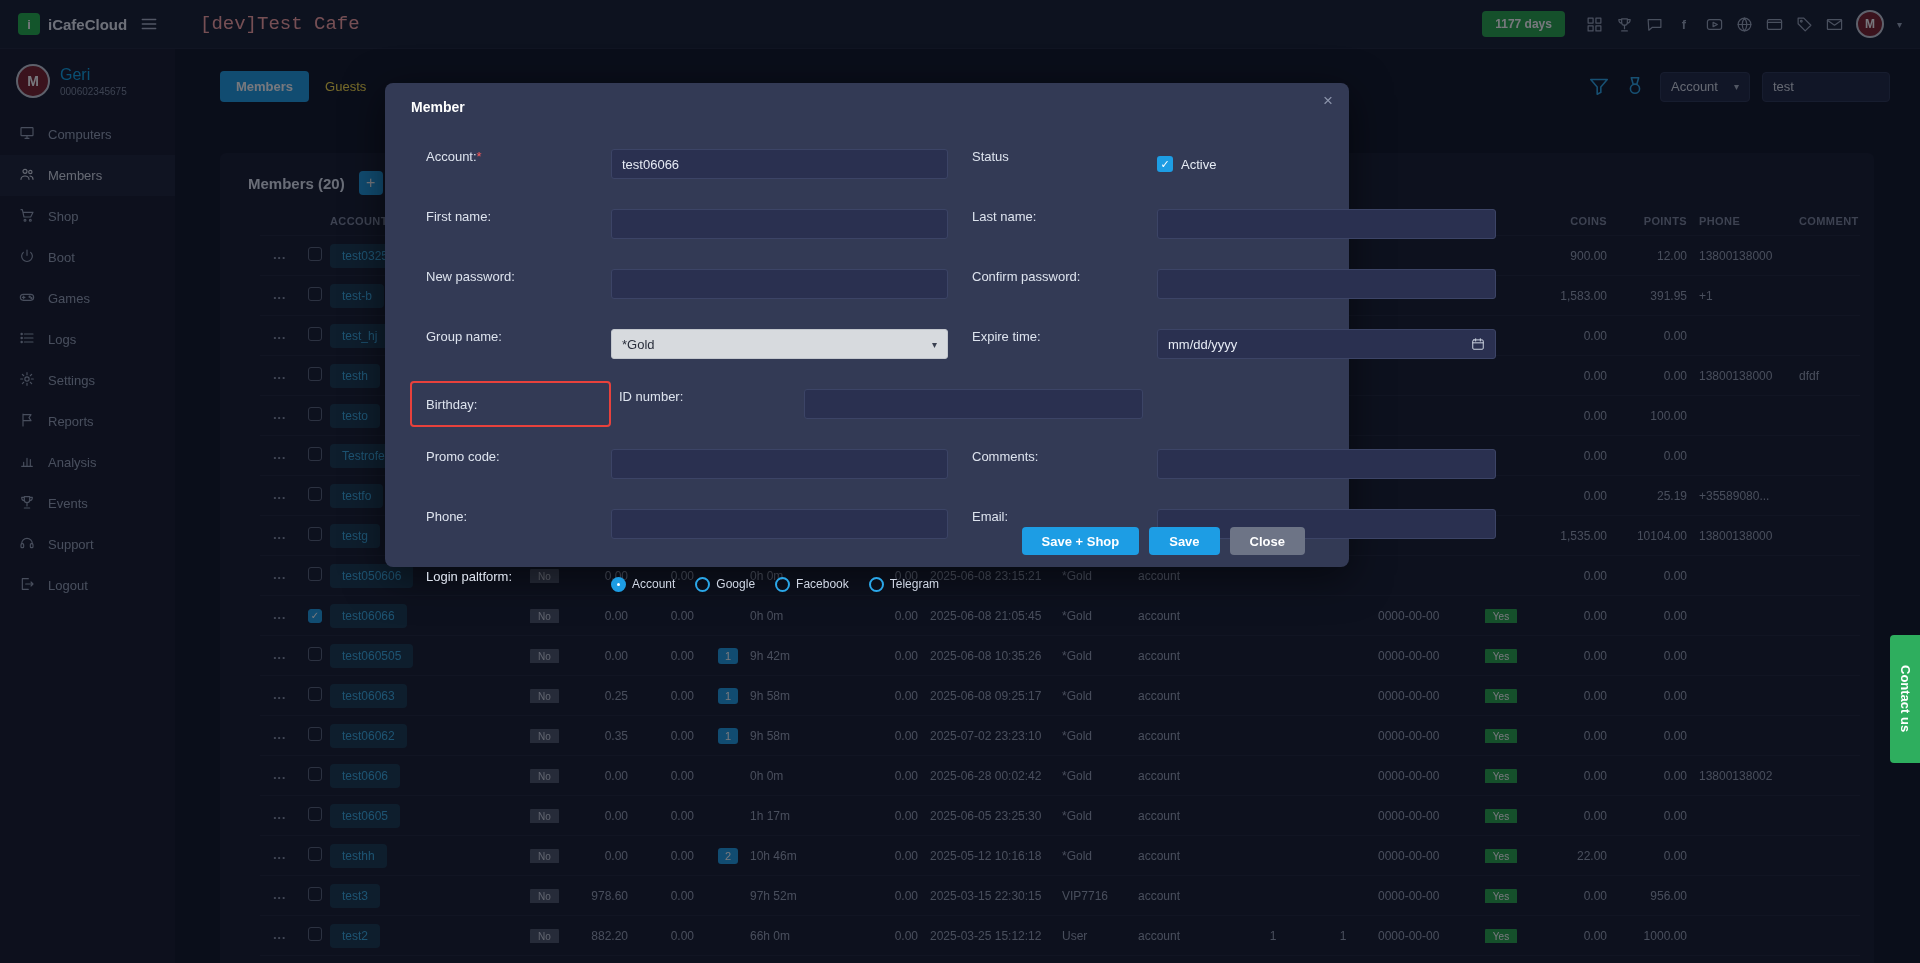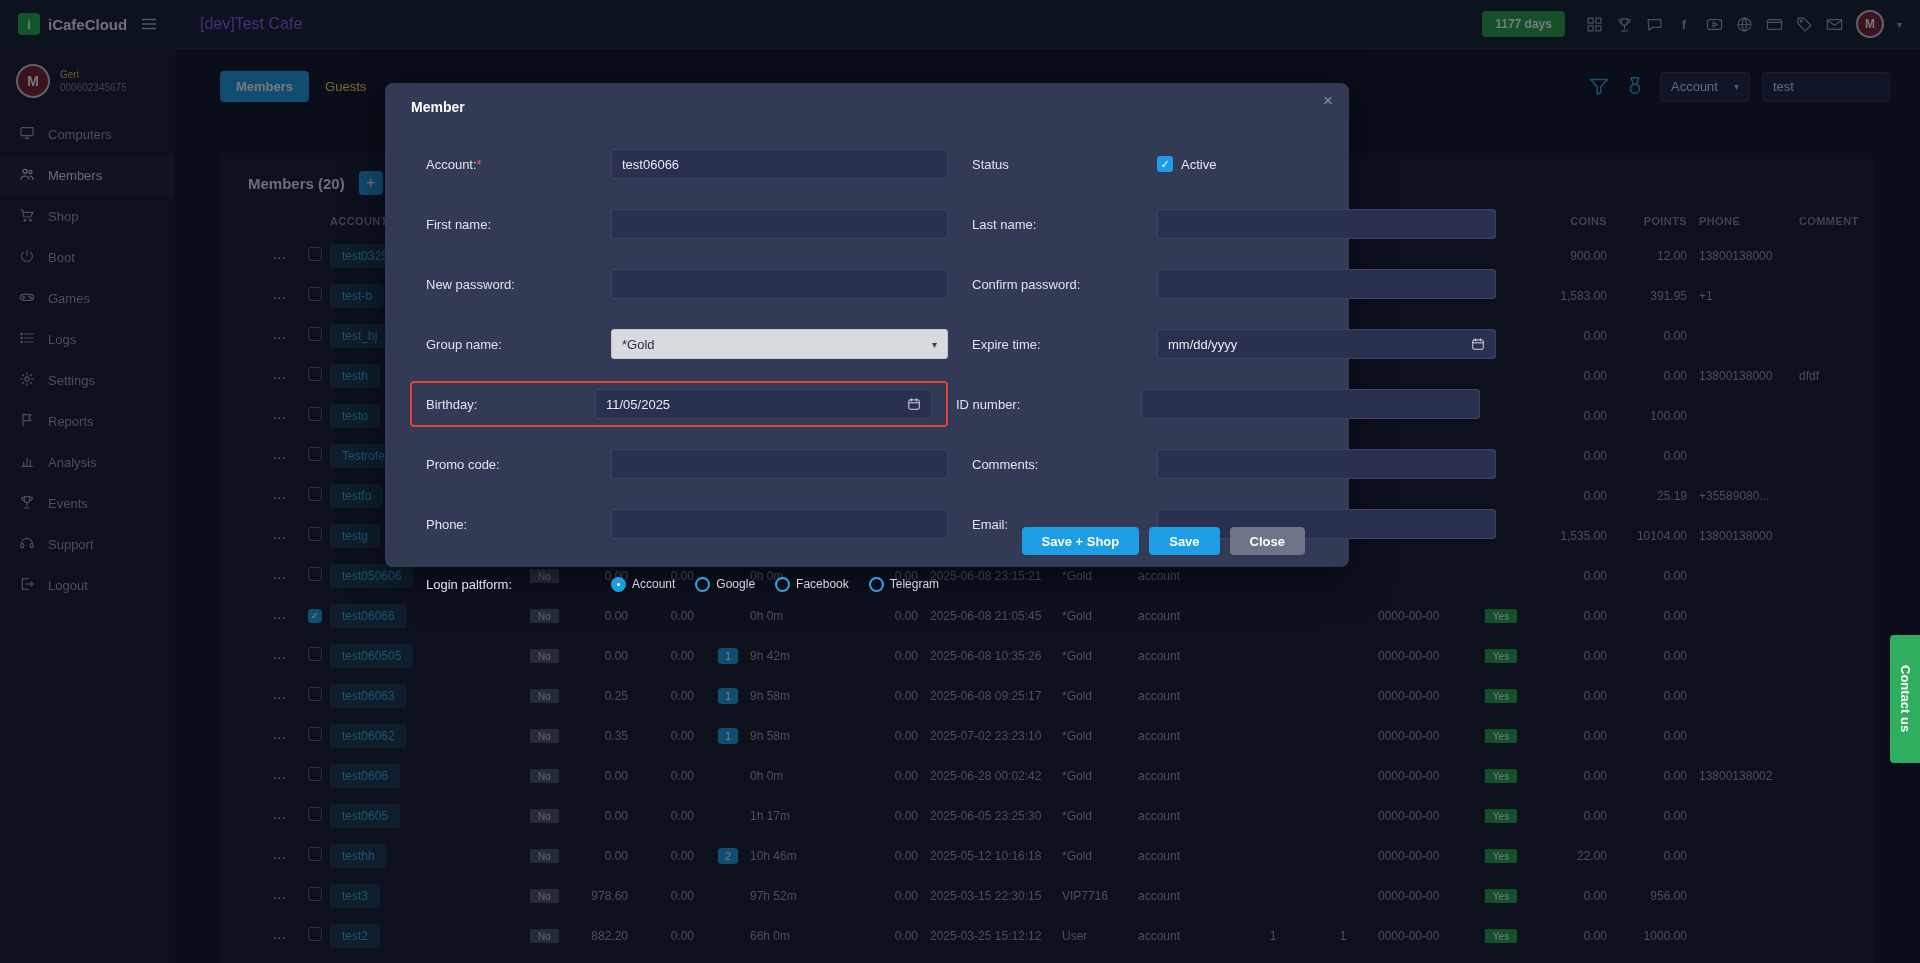--- a/index.html
+++ b/index.html
@@ -10,33 +10,33 @@
     color:#ccd4e2;
     position:relative;
   }
   
   .topbar { position:absolute; top:0; left:0; right:0; height:49px; background:#161d30; border-bottom:1px solid #1d2438; display:flex; align-items:center; z-index:10; }
   .brand { width:140px; display:flex; align-items:center; gap:8px; padding-left:18px; }
   .logo-sq { width:22px; height:22px; border-radius:4px; background:#23b24b; color:#fff; display:flex; align-items:center; justify-content:center; font-weight:bold; font-size:13px; }
   .brand-name { font-weight:bold; color:#e8edf5; font-size:15px; }
   .hamburger { color:#aab4c8; width:18px; height:18px; cursor:pointer; }
   .hamburger svg { width:18px; height:18px; }
-  .top-title { color:#8b5cf6; font-size:16px; margin-left:42px; }
+  .top-title { color:#fca5a5; font-size:19px; margin-left:42px;font-family:Liberation Mono, monospace; }
   .top-right { margin-left:auto; display:flex; align-items:center; gap:13px; padding-right:18px; }
   .days-badge { background:#27a74a; color:#fff; font-size:12px; font-weight:bold; padding:6px 13px; border-radius:4px; cursor:pointer; }
   .tb-icons { display:flex; gap:13px; color:#9aa6bb; align-items:center; margin-left:8px; }
   .tb-icon { width:17px; height:17px; cursor:pointer; }
   .tb-icon svg { width:17px; height:17px; }
   .avatar { width:28px; height:28px; border-radius:50%; background:#7a1f2b; border:2px solid #c8cdd8; color:#fff; display:flex; align-items:center; justify-content:center; font-weight:bold; font-size:12px; cursor:pointer; }
   .caret { color:#9aa6bb; font-size:10px; cursor:pointer; }
   
   .sidebar { position:absolute; top:49px; left:0; bottom:0; width:175px; background:#141a2c; z-index:5; }
   .user { display:flex; gap:10px; padding:15px 16px 10px; align-items:center; }
   .user-avatar { width:34px; height:34px; border-radius:50%; background:#7a1f2b; border:2px solid #c8cdd8; color:#fff; display:flex; align-items:center; justify-content:center; font-weight:bold; font-size:14px; }
-  .user-name { font-size:10px; color:#fdba74; }
+  .user-name { font-size:16px; color:#0ea5e9; }
   .user-id { font-size:10px; color:#7d879c; margin-top:2px; }
   .nav { margin-top:6px; }
   .nav-item { display:flex; align-items:center; gap:13px; height:41px; padding:0 19px; color:#98a3b8; font-size:13px; cursor:pointer; }
   .nav-item.active { background:#1c2337; color:#d8dee9; }
   .nav-item svg { width:16px; height:16px; flex:0 0 16px; }
   
   .main { position:absolute; left:175px; top:49px; right:0; bottom:0; background:#0f1524; }
   .tabrow { position:absolute; top:22px; left:45px; right:30px; display:flex; align-items:center; }
   .tab { font-size:13px; padding:8px 16px; border-radius:4px; color:#fde047; cursor:pointer; }
   .tab.active { background:#1d9de4; color:#fff; font-weight:bold; }
@@ -63,21 +63,21 @@
   .pill { background:#17384f; color:#38aee6; padding:5px 12px; border-radius:4px; font-size:12px; display:inline-block; cursor:pointer; }
   .tag-no { background:#4d5568; color:#ced4e0; font-size:10px; padding:3px 8px; border-radius:3px; }
   .tag-yes { background:#27a74a; color:#fff; font-size:10px; padding:3px 8px; border-radius:3px; }
   .badge-blue { background:#1d9de4; color:#fff; font-size:11px; padding:2px 7px; border-radius:3px; min-width:18px; display:inline-block; text-align:center; }
   
   .overlay { position:absolute; inset:0; background:rgba(7,10,18,.55); z-index:20; }
   .modal { position:absolute; left:385px; top:83px; width:964px; height:484px; background:#333a55; border-radius:8px; z-index:30; padding-top:16px; box-shadow:0 10px 40px rgba(0,0,0,.5); }
   .modal-title { font-size:14px; font-weight:bold; color:#fff; padding:0 26px; height:20px; }
   .modal-close { position:absolute; top:8px; right:16px; color:#8c94ab; font-size:17px; cursor:pointer; }
   .form { margin-top:18px; padding:0 0 0 41px; }
-  .frow { display:flex; align-items:center; height:30px; margin-bottom:14px;margin-top:30px; }
+  .frow { display:flex; height:30px; margin-bottom:14px;margin-top:30px; }
   .flabel { width:185px; font-size:13px; color:#dde3ee; flex:0 0 auto; }
   .flabel.r { width:185px; margin-left:24px; }
   .req { color:#ff5a5a; }
   .inp { width:337px; height:30px; background:#2a3050; border:1px solid #3c4466; border-radius:3px; color:#e6ebf4; font-size:13px; padding:0 10px; outline:none; flex:0 0 auto; }
   .inp.r { width:339px; }
   .fauxinp { display:flex; align-items:center; justify-content:space-between; cursor:pointer; }
   .sel-light { background:#d7dade; border-color:#c2c6cd; color:#2a2f3c; }
   .sel-light .chev { color:#3a4050; }
   .chev { font-size:10px; color:#aab3c6; }
   .cal-icon { width:14px; height:14px; color:#cdd4e2; }
@@ -760,27 +760,20 @@
         <span>mm/dd/yyyy</span>
         <span class="cal-icon"><svg viewBox="0 0 24 24" fill="none" stroke="currentColor" stroke-width="1.7" stroke-linecap="round" stroke-linejoin="round">
               <rect x="3" y="5" width="18" height="16" rx="2"></rect>
               <path d="M3 10h18M8 3v4M16 3v4"></path>
             </svg></span>
       </span>
     </div>
     <div class="frow">
       <span class="red-wrap">
         <span class="flabel">Birthday:</span>
-        <span class="inp fauxinp">
-          <span>11/05/2025</span>
-          <span class="cal-icon"><svg viewBox="0 0 24 24" fill="none" stroke="currentColor" stroke-width="1.7" stroke-linecap="round" stroke-linejoin="round">
-                <rect x="3" y="5" width="18" height="16" rx="2"></rect>
-                <path d="M3 10h18M8 3v4M16 3v4"></path>
-              </svg></span>
-        </span>
       </span>
       <span class="flabel r" style="margin-left:8px;">ID number:</span>
       <input class="inp r" style="">
     </div>
     <div class="frow">
       <span class="flabel">Promo code:</span>
       <input class="inp" style="">
       <span class="flabel r">Comments:</span>
       <input class="inp r" style="">
     </div>

